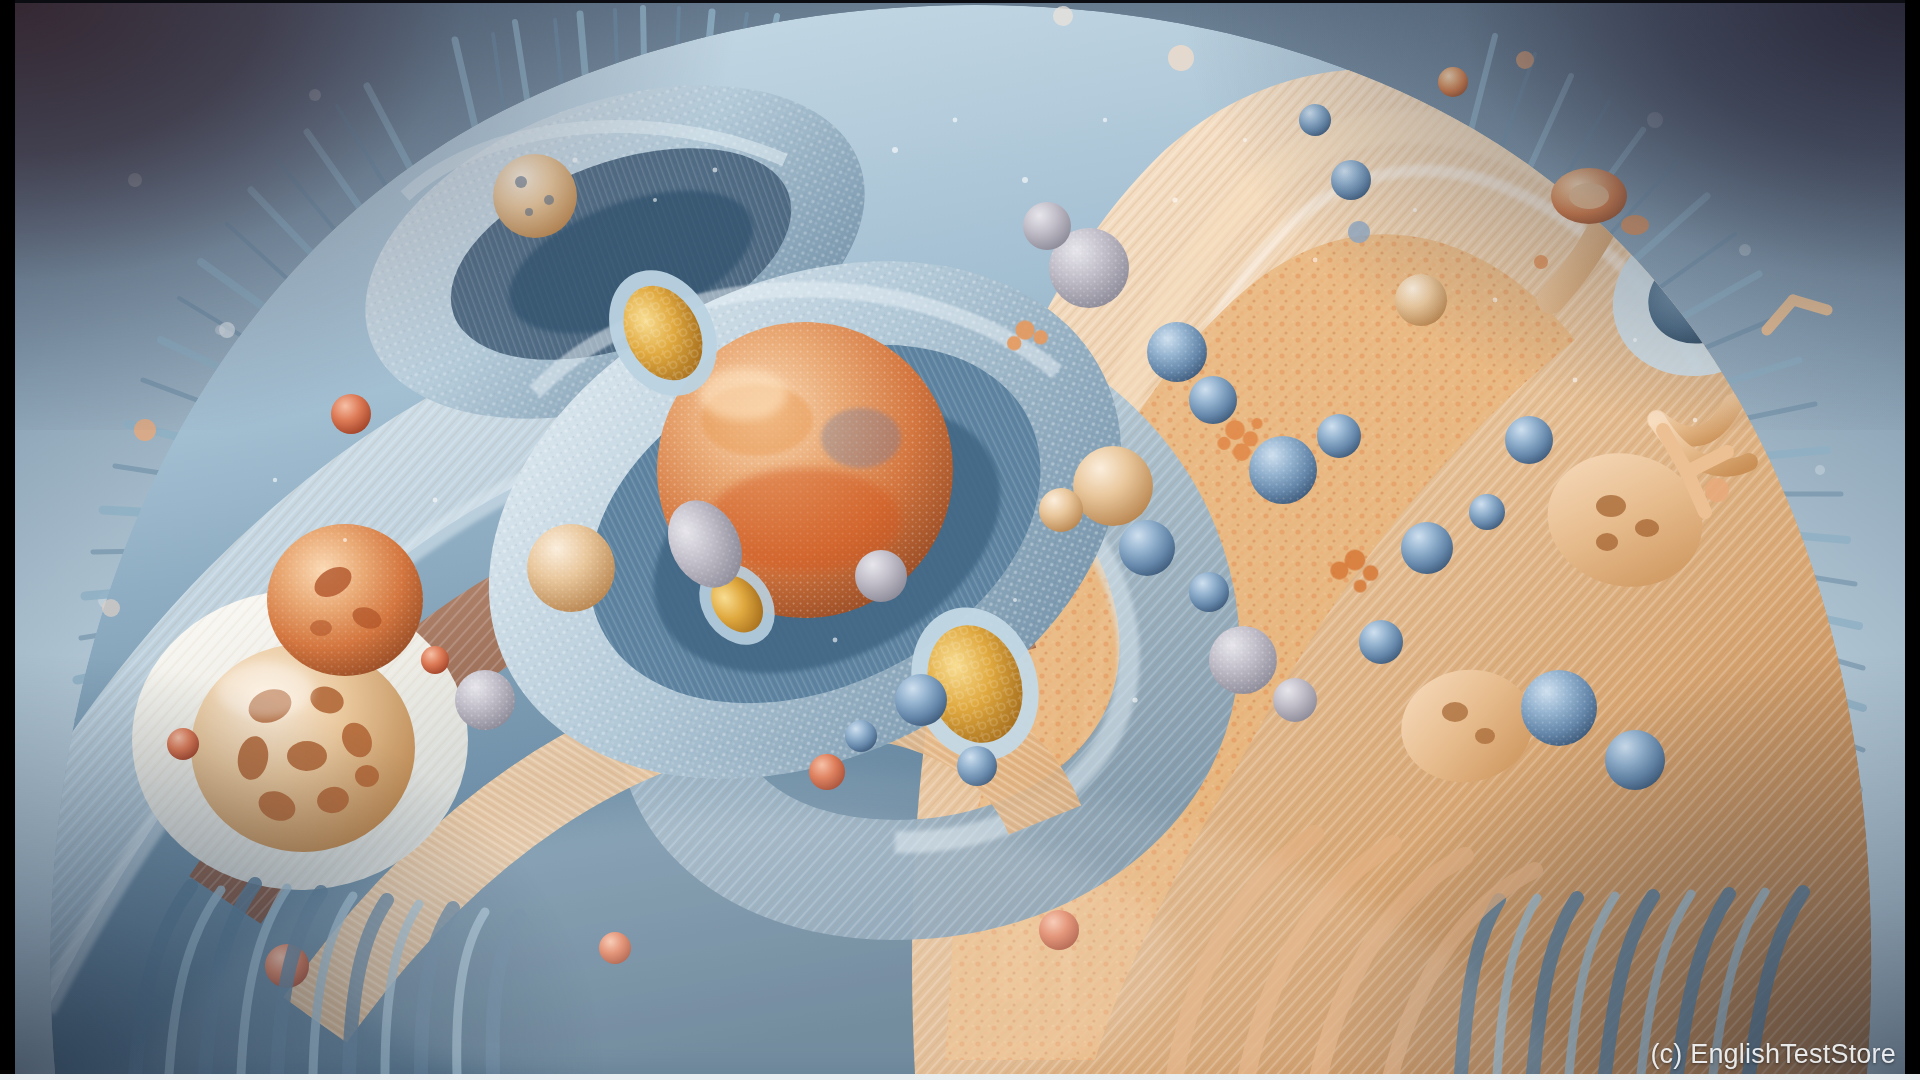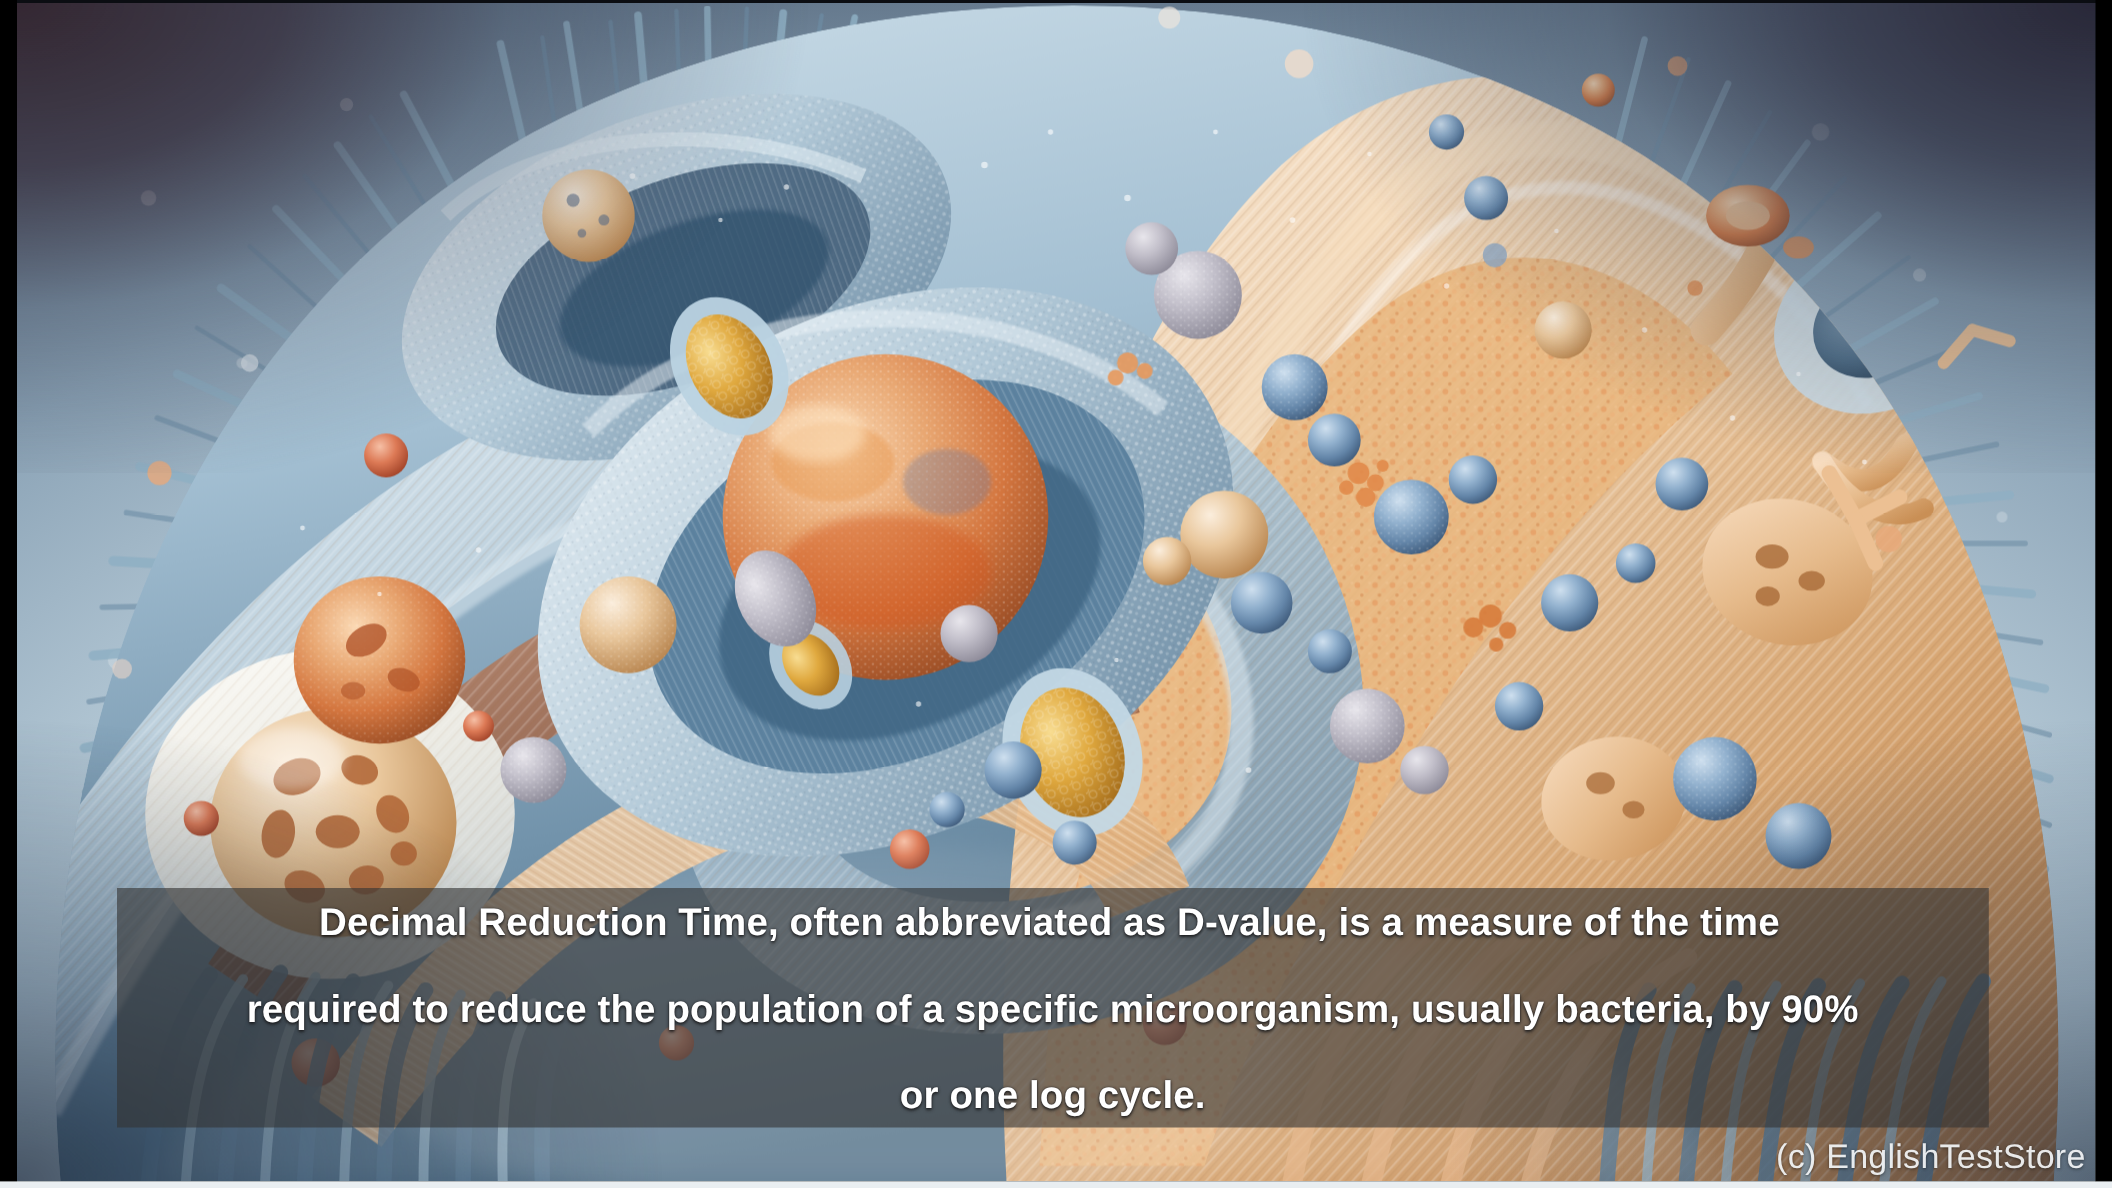--- a/index.html
+++ b/index.html
@@ -39,21 +39,21 @@
            padding:14px 26px 10px;box-sizing:border-box;}
   .cap-line{color:#ffffff;font-size:35px;font-weight:bold;line-height:1.05;
             letter-spacing:.1px;white-space:nowrap;
             text-shadow:0 2px 3px rgba(22,22,24,.85), 0 0 2px rgba(30,30,34,.9);}
   #cap-l1{text-align:center;padding-right:6px;}
   #cap-l2{text-align:center;}
   #cap-l3{text-align:center;}
 
   
   #watermark{position:absolute;right:24px;bottom:10px;z-index:35;
-             color:#f2f4f6;font-size:31px;font-weight:normal;letter-spacing:.2px;
+             color:#f2f4f6;font-size:27px;font-weight:normal;letter-spacing:.2px;
              text-shadow:0 1px 3px rgba(0,0,0,.55);opacity:.93;margin-left:16px;}
 </style>
 </head>
 <body>
 
 <div id="stage">
 
   <div id="illus">
     <svg viewBox="0 0 1890 1074" preserveAspectRatio="none">
       <defs>
@@ -571,25 +571,20 @@
         </g>
       </g>
     </svg>
 
     <div class="vig" id="vig-tl"></div>
     <div class="vig" id="vig-tr"></div>
     <div class="vig" id="vig-bl"></div>
     <div class="vig" id="vig-br"></div>
   </div>
 
-  <div id="caption">
-    <div class="cap-line" id="cap-l1">Decimal Reduction Time, often abbreviated as D-value, is a measure of the time</div>
-    <div class="cap-line" id="cap-l2">required to reduce the population of a specific microorganism, usually bacteria, by 90%</div>
-    <div class="cap-line" id="cap-l3">or one log cycle.</div>
-  </div>
 
   <div id="watermark">(c) EnglishTestStore</div>
 
   <div id="frame-top"></div>
   <div id="frame-left"></div>
   <div id="frame-right"></div>
   <div id="frame-bottom"></div>
 
 </div>
 

